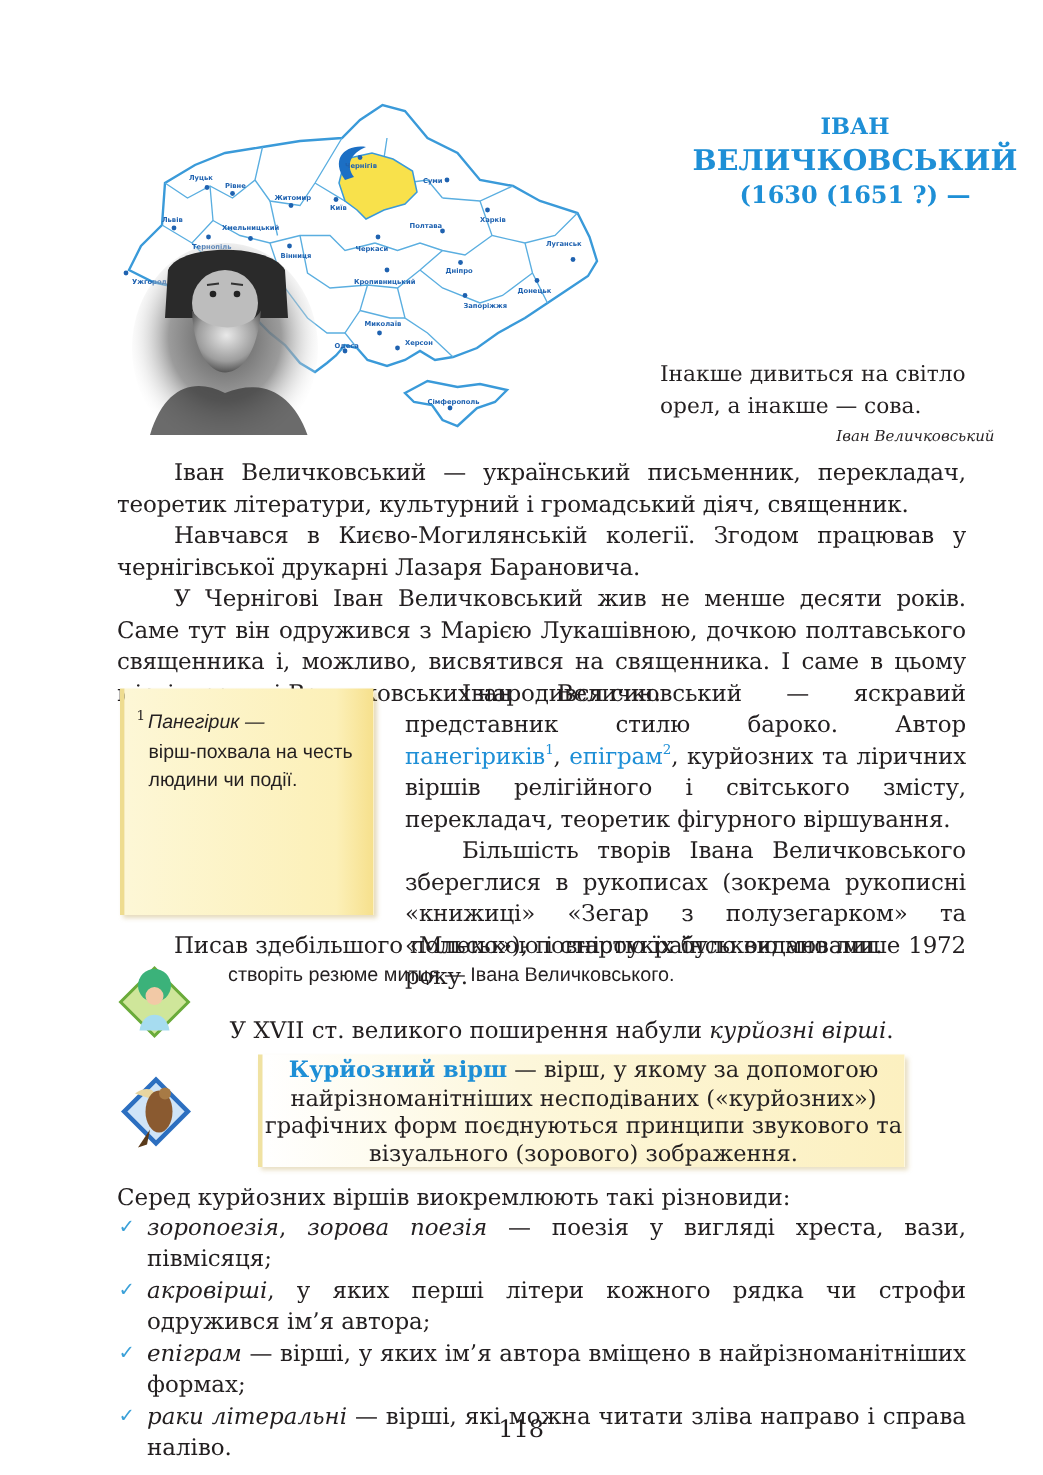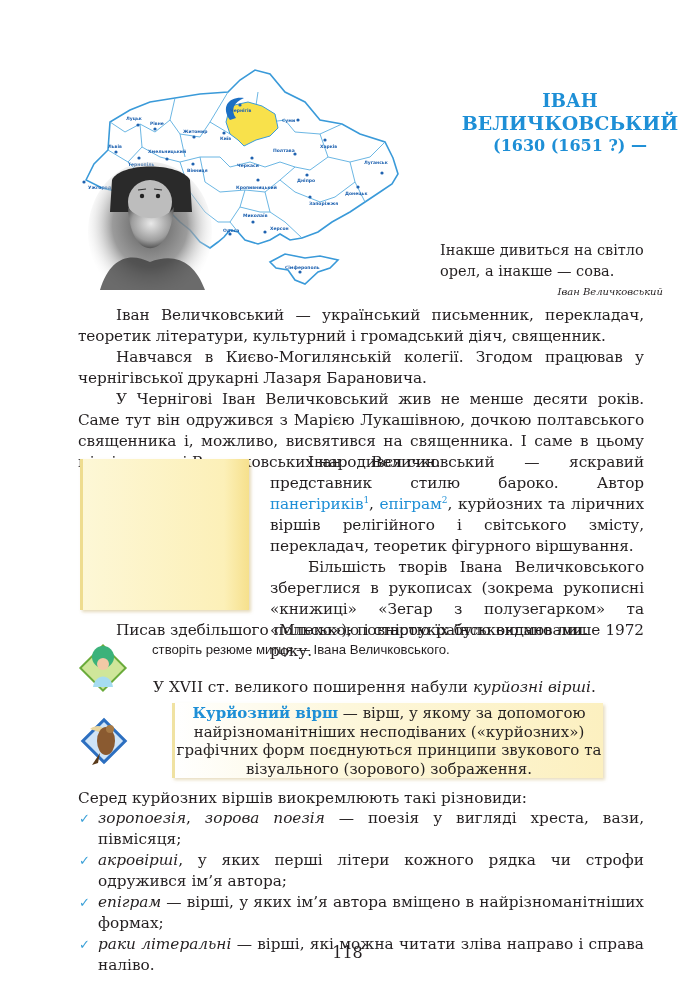--- a/index.html
+++ b/index.html
@@ -6,21 +6,21 @@
   body { width:695px; height:983px; position:relative; overflow:hidden;
          font-family:"DejaVu Serif", "Liberation Serif", serif; color:#231f20; }
   .sans { font-family:"Liberation Sans", "DejaVu Sans", sans-serif; }
 
   
   #map-wrap { position:absolute; left:80px; top:62px; width:345px; height:228px; }
   #map-wrap svg { width:100%; height:100%; }
 
   #title-block { position:absolute; left:470px; top:73px; width:200px; text-align:center;
                  color:#1e8fd6; font-weight:bold; font-family:"DejaVu Serif", serif; }
-  #title-block .name1 { font-size:18px; line-height:23px;margin-top:16px; }
+  #title-block .name1 { font-size:15px; line-height:23px; }
   #title-block .name2 { font-size:19px; line-height:23px; white-space:nowrap; margin-left:-18px; margin-right:-18px; }
   #title-block .dates { font-size:16px; line-height:21px; }
 
   #epigraph { position:absolute; left:440px; top:240px; width:230px; font-size:14.5px; line-height:21px; }
   #epigraph-author { position:absolute; right:32px; top:286px; font-size:10px; font-style:italic; }
 
   .para { position:absolute; left:78px; width:566px; font-size:15.3px; line-height:21px;
           text-align:justify; letter-spacing:-0.1px; }
   .indent { text-indent:38px; }
 
@@ -181,20 +181,24 @@
   <div>орел, а інакше — сова.</div>
 </div>
 <div id="epigraph-author">Іван Величковський</div>
 
 <div class="para indent" style="top:305px;">Іван Величковський — український письменник, перекладач, теоретик літератури, культурний і громадський діяч, священник.</div>
 <div class="para indent" style="top:347px;">Навчався в Києво-Могилянській колегії. Згодом працював у чернігівської друкарні Лазаря Барановича.</div>
 <div class="para indent" style="top:389px;">У Чернігові Іван Величковський жив не менше десяти років. Саме тут він одружився з Марією Лукашівною, дочкою полтавського священника і, можливо, висвятився на священника. І саме в цьому місті в родині Величковських народився син.</div>
 
 <div id="note-box">
   <div class="inner">
+    <div>
+      <span class="sup">1</span><span class="term sans">Панегірик —</span>
+      <div class="def sans">вірш-похвала на честь людини чи події.</div>
+    </div>
   </div>
 </div>
 
 <div class="para indent" style="left:270px; width:374px; top:452px;"><span>Іван Величковський — яскравий представник стилю бароко. Автор </span><span class="blue">панегіриків</span><span class="sup-s blue">1</span><span>, </span><span class="blue">епіграм</span><span class="sup-s blue">2</span><span>, курйозних та ліричних віршів релігійного і світського змісту, перекладач, теоретик фігурного віршування.</span></div>
 
 <div class="para indent" style="left:270px; width:374px; top:557px;">Більшість творів Івана Величковського збереглися в рукописах (зокрема рукописні «книжиці» «Зегар з полузегарком» та «Млеко»), повністю їх було видано лише 1972 року.</div>
 <div class="para indent" style="top:620px;">Писав здебільшого польською і староукраїнською мовами.</div>
 
 <div id="rubric1">
   <svg viewBox="0 0 50 52" width="50" height="52">

